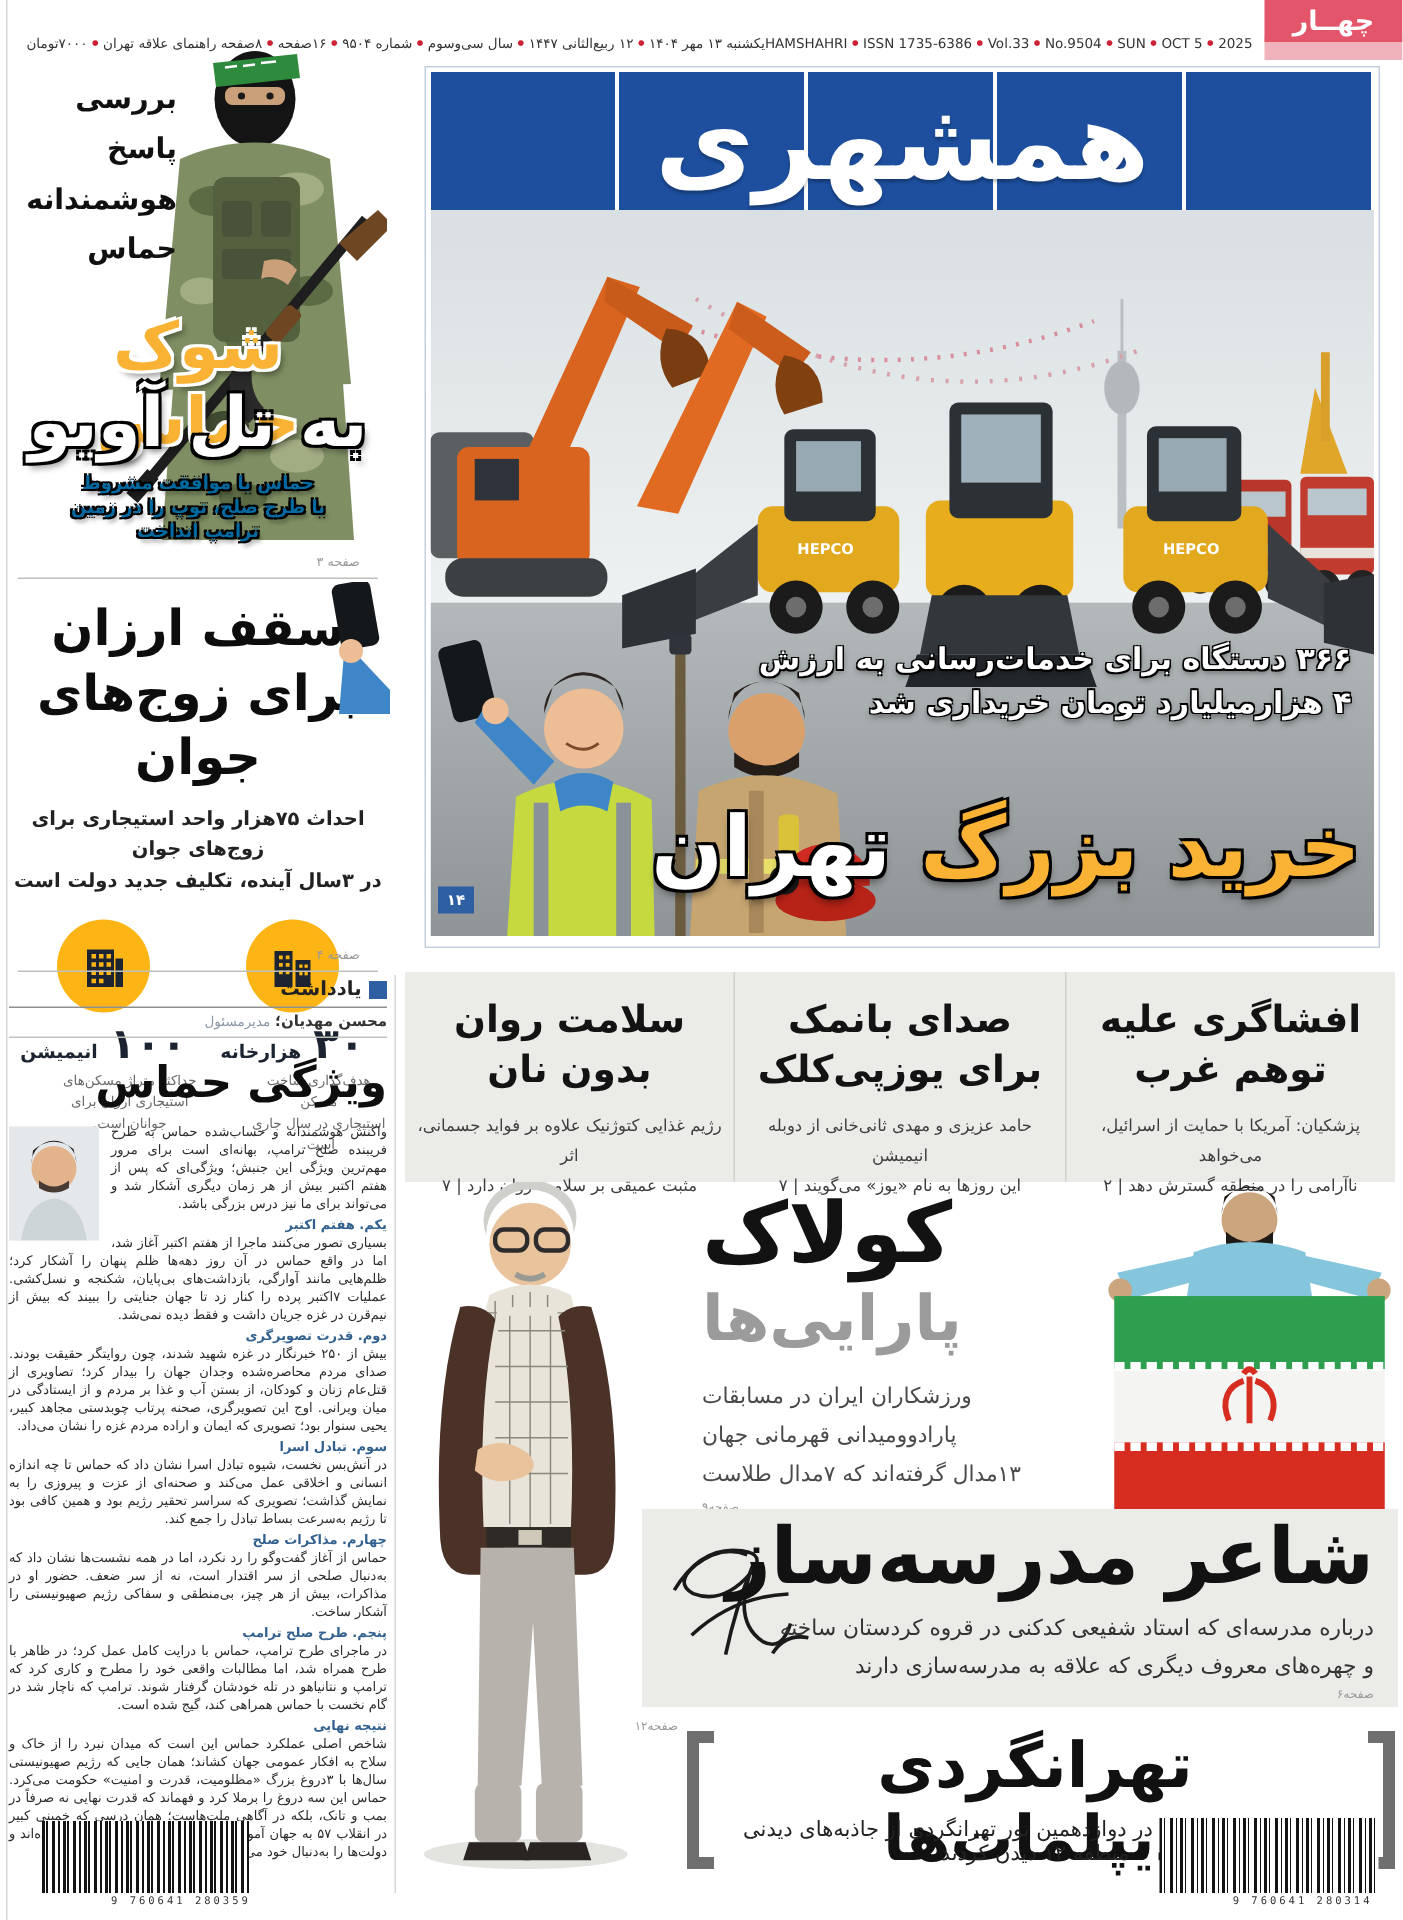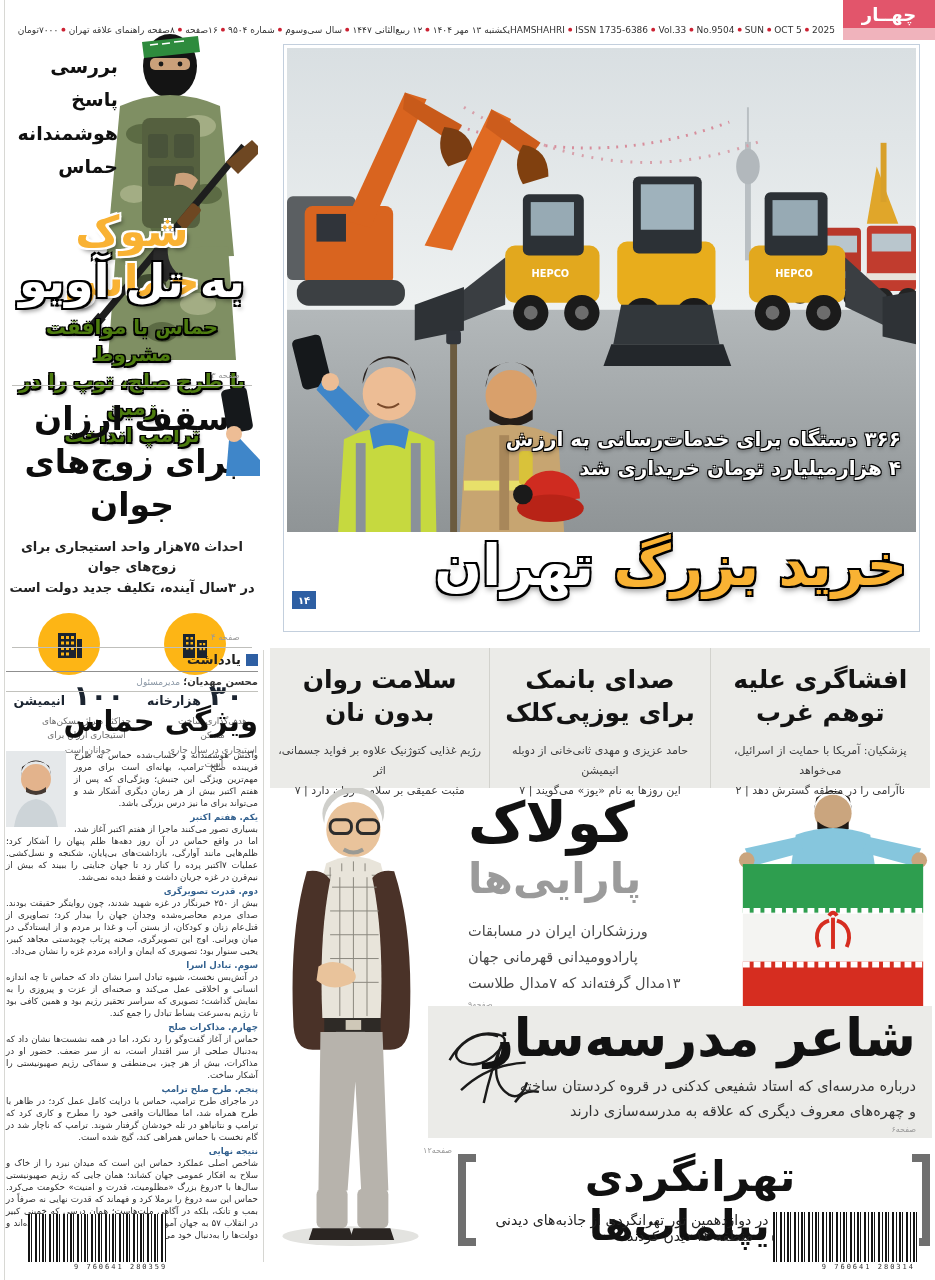--- a/index.html
+++ b/index.html
@@ -86,22 +86,22 @@
   .hamas { position:absolute; left:6px; top:14px; width:252px; height:372px; }
   .soldier { position:absolute; right:0; top:0; width:200px; height:346px; }
   .kicker { position:absolute; right:140px; top:36px; text-align:right; font-size:19px; font-weight:900; line-height:1.75; color:#101010; }
   .kicker div:nth-child(2){ margin-left:10px; }
   .kicker div:nth-child(3){ margin-left:20px; }
   .kicker div:nth-child(4){ margin-left:34px; }
   .hamas-t1 { position:absolute; left:0; right:0; top:192px; text-align:center; font-size:43px; font-weight:900; color:#f9b233;
     text-shadow:-2px -2px 0 #fff, 2px -2px 0 #fff, -2px 2px 0 #fff, 2px 2px 0 #fff, 3px 4px 4px rgba(0,0,0,.4); }
   .hamas-t2 { position:absolute; left:0; right:0; top:240px; text-align:center; font-size:46px; font-weight:900; color:#fff;
     text-shadow:-2px -2px 0 #000, 2px -2px 0 #000, -2px 2px 0 #000, 2px 2px 0 #000, 3px 4px 4px rgba(0,0,0,.35); }
-  .hamas-deck { position:absolute; left:0; right:0; top:300px; text-align:center; font-size:20px; font-weight:800;
-    color:#4d7c0f; line-height:1.35;
+  .hamas-deck { position:absolute; left:0; right:0; top:300px; text-align:center; font-size:12px; font-weight:800;
+    color:#0369a1; line-height:1.35;
     text-shadow:-1.5px -1.5px 0 #000, 1.5px -1.5px 0 #000, -1.5px 1.5px 0 #000, 1.5px 1.5px 0 #000, 2px 3px 3px rgba(0,0,0,.4); }
   .page-ref { font-size:8.5px; color:#999; }
   .hamas .page-ref { position:absolute; left:205px; bottom:6px; }
   .rule { position:absolute; left:6px; right:6px; height:1px; background:#bfbfbb; }
 
   
   .housing { position:absolute; left:6px; top:388px; width:252px; height:260px; }
   .arm-frag { position:absolute; right:-2px; top:0; width:44px; height:88px; }
   .housing-title { margin-top:10px; text-align:center; font-size:33px; font-weight:900; line-height:1.3; color:#0d0d0d; }
   .housing-deck { margin-top:10px; text-align:center; font-size:13px; font-weight:600; color:#222; line-height:1.6; }
@@ -144,20 +144,23 @@
 <div class="topbar">
   <div class="tb-en">
     <span>HAMSHAHRI</span><span>ISSN 1735-6386</span><span>Vol.33</span><span>No.9504</span><span>SUN</span><span>OCT 5</span><span>2025</span>
   </div>
   <div class="tb-fa">
     <span>یکشنبه ۱۳ مهر ۱۴۰۴</span><span>۱۲ ربیع‌الثانی ۱۴۴۷</span><span>سال سی‌وسوم</span><span>شماره ۹۵۰۴</span><span>۱۶صفحه</span><span>۸صفحه راهنمای علاقه تهران</span><span>۷۰۰۰تومان</span>
   </div>
 </div>
 
 <div class="main-visual">
+  <div class="masthead">
+    <div class="masthead-title">همشهری</div>
+  </div>
 
   <svg class="lead-photo" viewBox="0 0 640 490" preserveAspectRatio="none">
     <defs>
       <linearGradient id="sky" x1="0" y1="0" x2="0" y2="1">
         <stop offset="0" stop-color="#d9dfe2"></stop>
           <stop offset="1" stop-color="#eef1f1"></stop>
       </linearGradient>
       <linearGradient id="ground" x1="0" y1="0" x2="0" y2="1">
         <stop offset="0" stop-color="#b3b8ba"></stop>
           <stop offset="1" stop-color="#8f9496"></stop>

